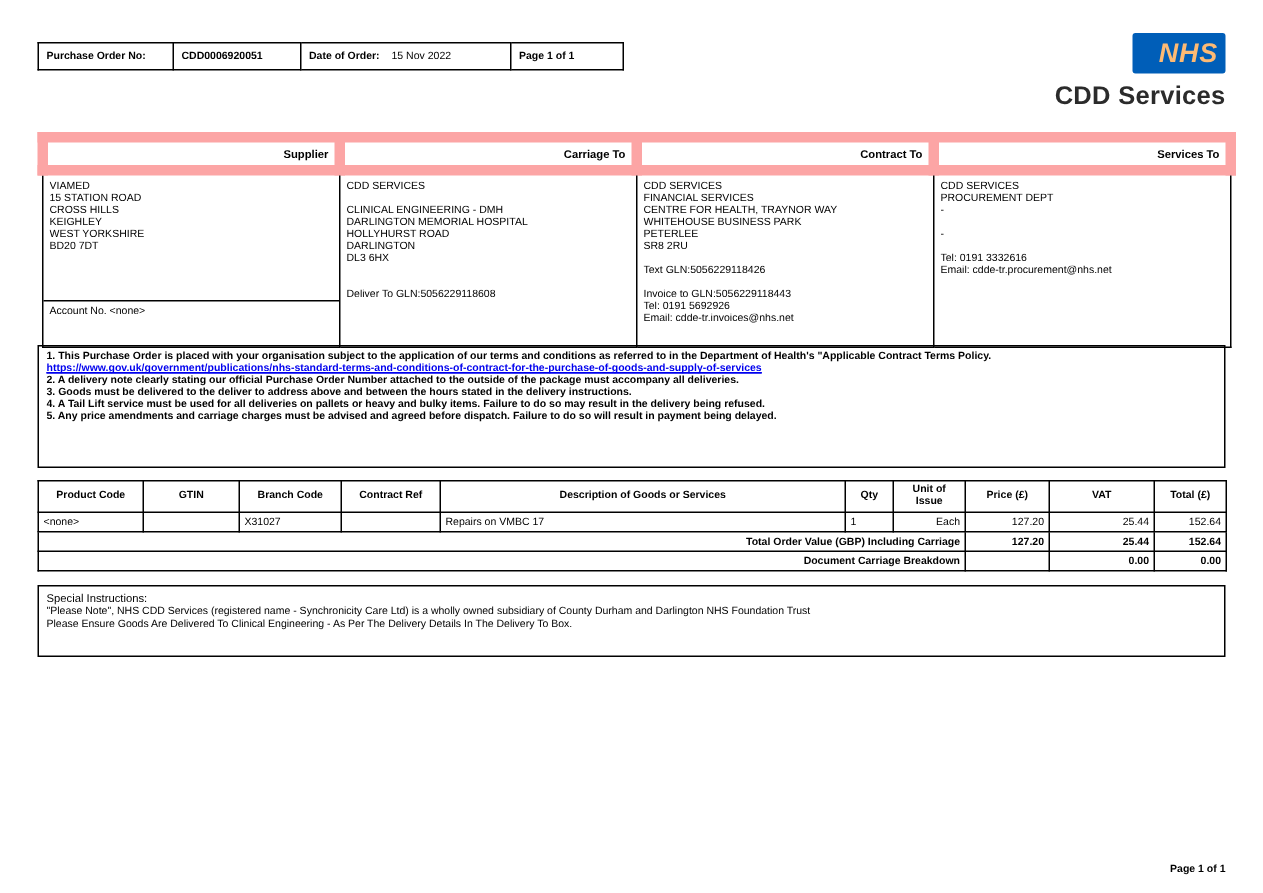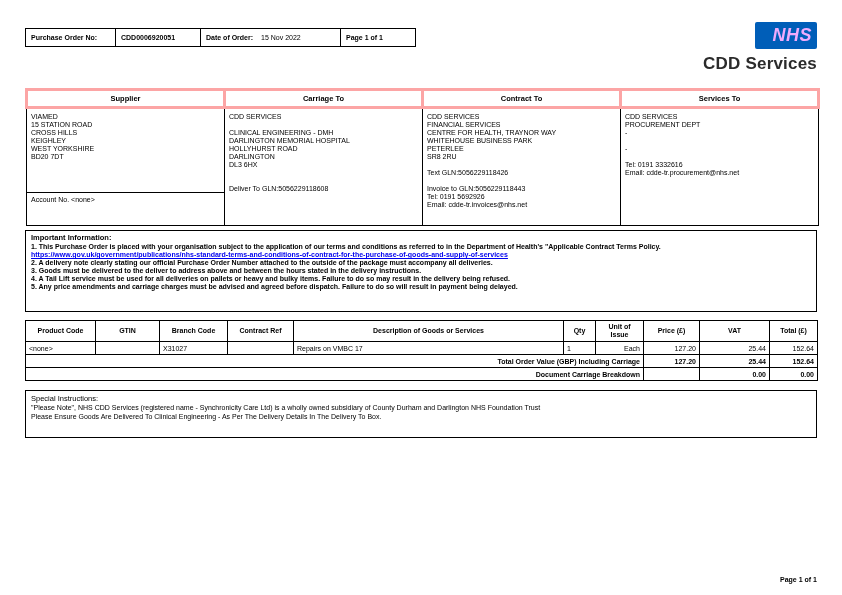--- a/index.html
+++ b/index.html
@@ -35,21 +35,21 @@
   .po-head .w3 { width: 140px; }
   .po-head .w4 { width: 75px; }
   .date-val { font-weight: normal; margin-left: 6px; }
 
   
   .nhs-logo {
     position: absolute; left: 755px; top: 22px;
     width: 62px; height: 27px;
     background: #005EB8;
     border-radius: 2px;
-    color: #f0abfc;
+    color: #fdba74;
     font-style: italic;
     font-weight: bold;
     font-size: 18px;
     display: flex; align-items: center; justify-content: flex-end;
     padding-right: 5px;
     letter-spacing: 0.5px;
   }
   .brand-name {
     position: absolute; right: 25px; top: 54px;
     font-size: 17px;
@@ -59,22 +59,22 @@
   }
 
   
   .addr-table {
     position: absolute; left: 25px; top: 88px;
     width: 792px;
     border-collapse: collapse;
     table-layout: fixed;
   }
   .addr-table th {
-    border: 3px solid #fca5a5;
-    text-align: center;
+    border: 7px solid #fca5a5;
+    text-align: right;
     font-size: 7.5px;
     padding: 3px 4px;
     height: 14px;
   }
   .addr-table td {
     border: 1px solid #000;
     vertical-align: top;
     font-size: 7px;
     padding: 0;
     height: 118px;
@@ -236,21 +236,20 @@
               <div class="line">&nbsp;</div>
               <div class="line">Tel: 0191 3332616</div>
               <div class="line">Email: cdde-tr.procurement@nhs.net</div>
             </div>
       </td>
     </tr>
   </tbody>
     </table>
 
   <div class="important-box">
-    <div class="title">Important Information:</div>
     <div class="note">1.  This Purchase Order is placed with your organisation subject to the application of our terms and conditions as referred to in the Department of Health's "Applicable Contract Terms Policy.</div>
     <div class="link-line">
       <a href="#" title="https://www.gov.uk/government/publications/nhs-standard-terms-and-conditions-of-contract-for-the-purchase-of-goods-and-supply-of-services">https://www.gov.uk/government/publications/nhs-standard-terms-and-conditions-of-contract-for-the-purchase-of-goods-and-supply-of-services</a>
     </div>
     <div class="note">2. A delivery note clearly stating our official Purchase Order Number attached to the outside of the package must accompany all deliveries.</div>
     <div class="note">3. Goods must be delivered to the deliver to address above and between the hours stated in the delivery instructions.</div>
     <div class="note">4. A Tail Lift service must be used for all deliveries on pallets or heavy and bulky items.  Failure to do so may result in the delivery being refused.</div>
     <div class="note">5. Any price amendments and carriage charges must be advised and agreed before dispatch.  Failure to do so will result in payment being delayed.</div>
   </div>
 

